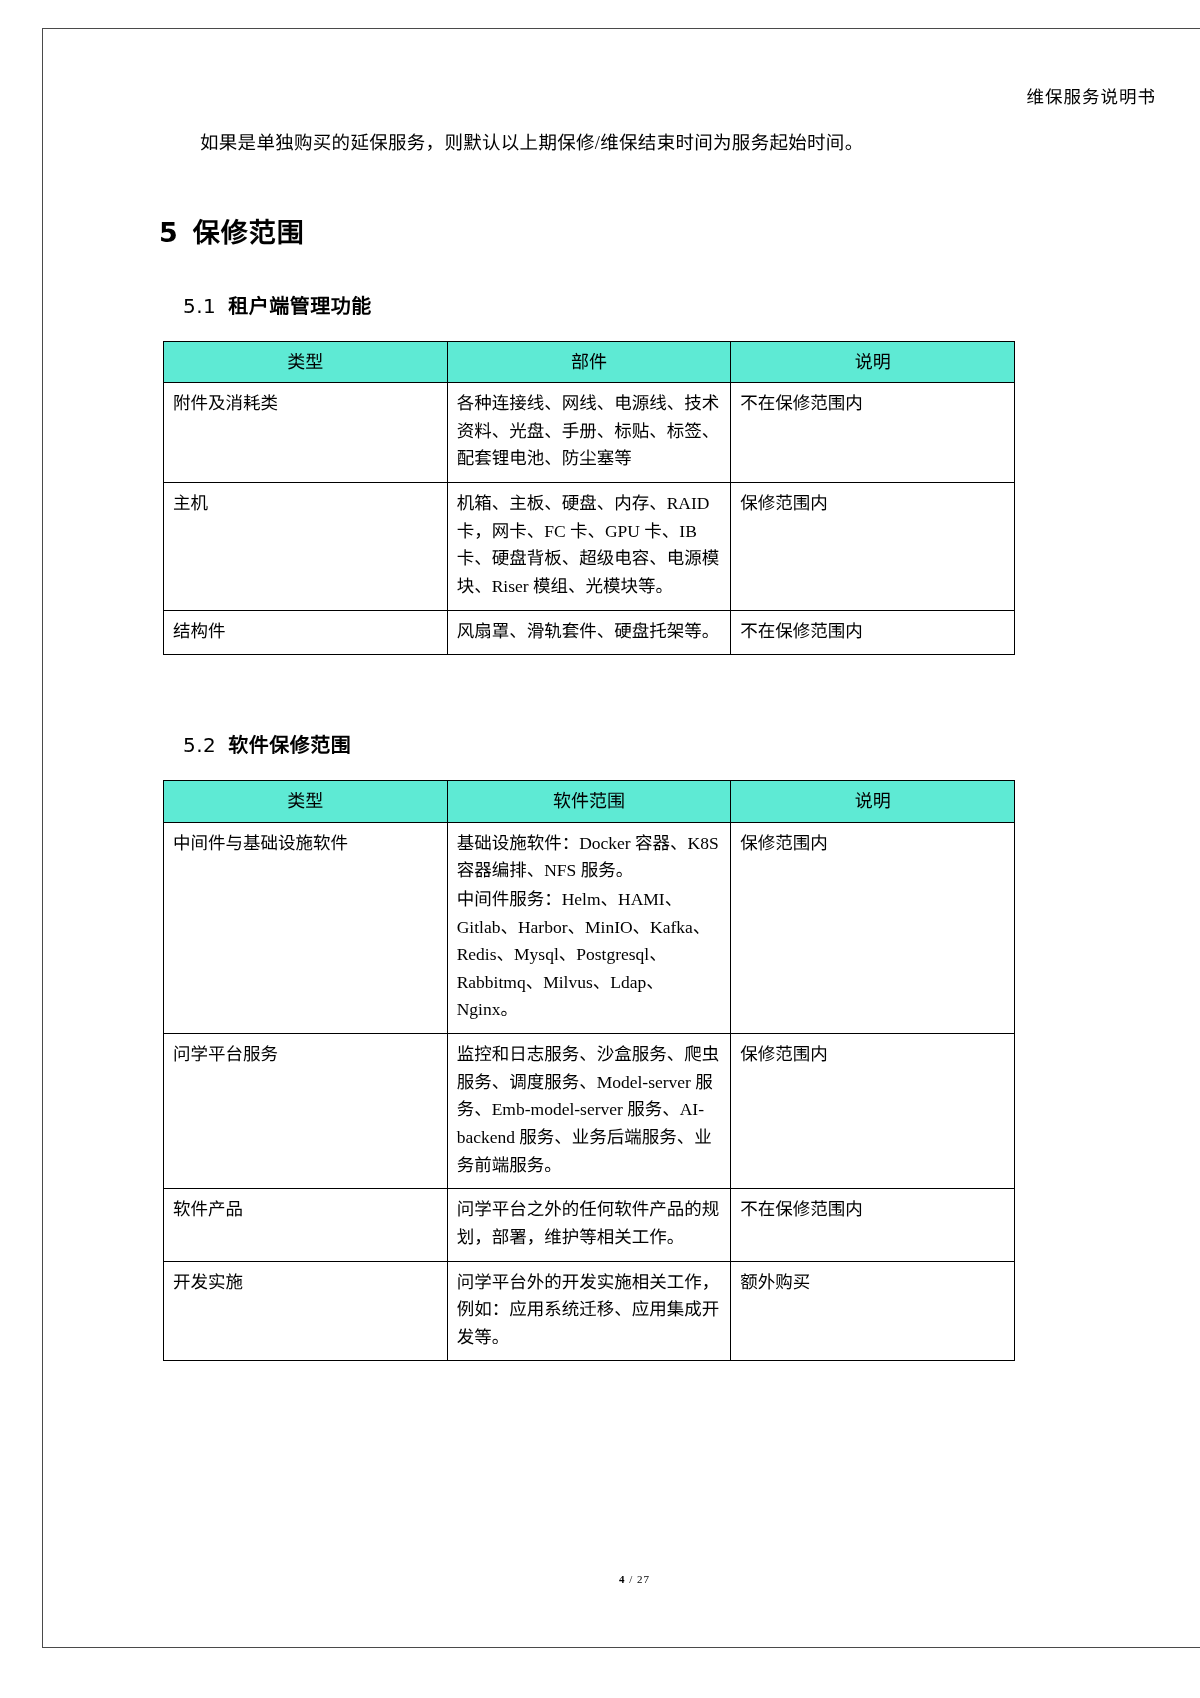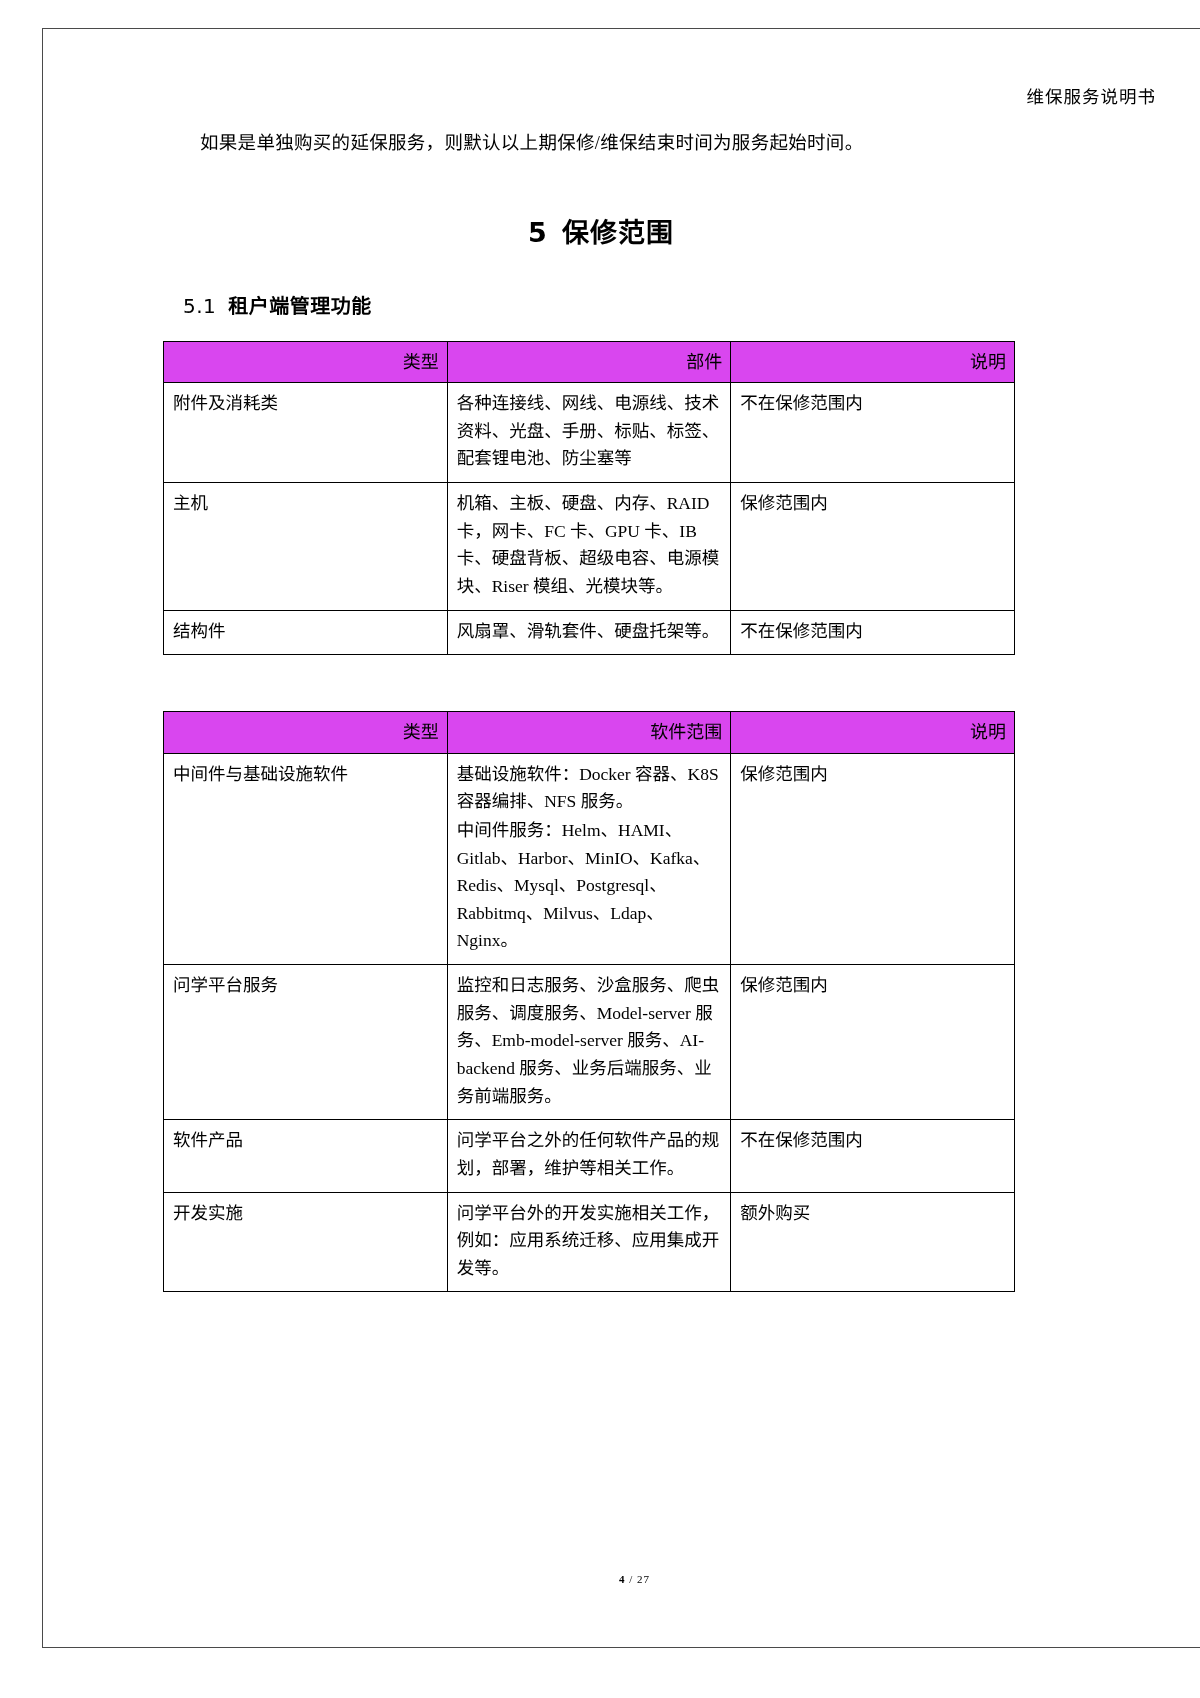--- a/index.html
+++ b/index.html
@@ -50,21 +50,20 @@
     line-height: 1.6;
     margin: 0 0 0 0;
     letter-spacing: 0.3px;
   }
   h1.sec {
     font-family: "DejaVu Sans", "Liberation Sans", sans-serif;
     font-size: 27px;
     font-weight: bold;
     margin: 52px 0 0 -4px;
     letter-spacing: 1px;
-    text-align: center;
   }
   h1.sec .num {
     margin-right: 14px;
     font-weight: bold;
   }
   h2.sub {
     font-family: "DejaVu Sans", "Liberation Sans", sans-serif;
     font-size: 20px;
     font-weight: bold;
     margin: 40px 0 0 20px;
@@ -82,23 +81,23 @@
     table-layout: fixed;
   }
   table.doc th, table.doc td {
     border: 1px solid #000000;
     vertical-align: top;
     padding: 7px 9px 9px 9px;
     font-size: 17.5px;
     line-height: 1.58;
   }
   table.doc th {
-    text-align: right;
+    text-align: center;
     font-weight: normal;
-    background: #d946ef;
+    background: #5eead4;
     padding: 6px 8px;
     font-size: 18px;
   }
   table.doc td.type-col {
     width: 132px;
   }
   table.doc td.desc-col {
     width: 240px;
   }
   .cell-p {
@@ -161,20 +160,23 @@
           <tr>
             <td class="type-col">结构件</td>
             <td>风扇罩、滑轨套件、硬盘托架等。</td>
             <td class="desc-col">不在保修范围内</td>
           </tr>
         </tbody>
       </table>
 
       <div class="spacer-1"></div>
 
+      <h2 class="sub">
+        <span class="num">5.2</span><span>软件保修范围</span>
+      </h2>
 
       <table class="doc">
         <thead>
           <tr>
             <th class="type-col">类型</th>
             <th>软件范围</th>
             <th class="desc-col">说明</th>
           </tr>
         </thead>
         <tbody>

